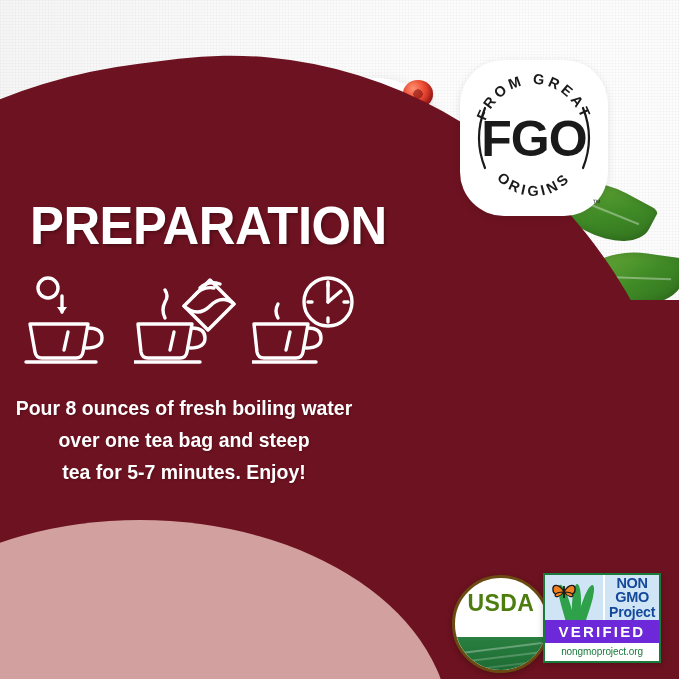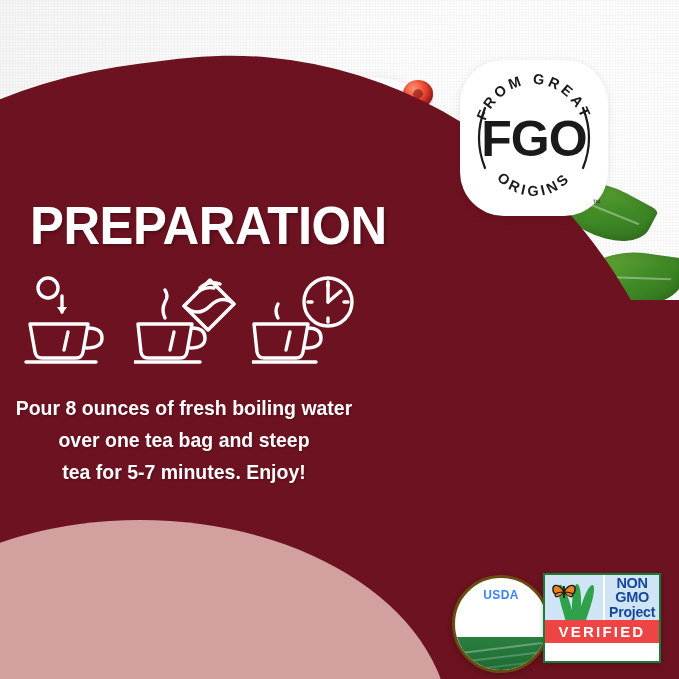--- a/index.html
+++ b/index.html
@@ -243,28 +243,28 @@
     width: 92px;
     height: 92px;
     border-radius: 50%;
     background: #ffffff;
     border: 3px solid #6b4a12;
     overflow: hidden;
     box-shadow: 0 2px 6px rgba(0,0,0,.25);
   }
   .usda-top {
     position: absolute;
-    left: 0; right: 0; top: 0;
+    left: 0; right: 0; top: 8px;
     height: 38%;
     display: flex;
     align-items: center;
     justify-content: center;
-    color: #3b82f6;
+    color: #4d7c0f;
     font-weight: bold;
-    font-size: 12px;
+    font-size: 23px;
     letter-spacing: .4px;
   }
   .usda-band {
     position: absolute;
     left: 0; right: 0;
     top: 38%;
     height: 26%;
     background: #1d6b33;
     display: flex;
     align-items: center;
@@ -340,21 +340,21 @@
     align-items: center;
     justify-content: center;
     line-height: 1.0;
     padding: 1px 0;
   }
   .ng-panel .l1 { font-size: 14.5px; letter-spacing: -.3px; }
   .ng-panel .l2 { font-size: 14.5px; letter-spacing: -.3px; }
   .ng-panel .l3 { font-size: 14px; letter-spacing: -.2px; }
   .ng-verified {
     height: 27%;
-    background: #ef4444;
+    background: #6d28d9;
     color: #ffffff;
     display: flex;
     align-items: center;
     justify-content: center;
     font-weight: bold;
     font-size: 15px;
     letter-spacing: 2.2px;
   }
   .ng-url {
     height: 21%;
@@ -530,15 +530,16 @@
           <path d="M13 4 L13 16" stroke="#1a1a1a" stroke-width="1.8"></path>
         </svg>
       </div>
       <div class="ng-panel">
         <div class="l1">NON</div>
         <div class="l2">GMO</div>
         <div class="l3">Project</div>
       </div>
     </div>
     <div class="ng-verified">VERIFIED</div>
+    <div class="ng-url">nongmoproject.org</div>
   </div>
 
 </div>
 
 </body></html>

